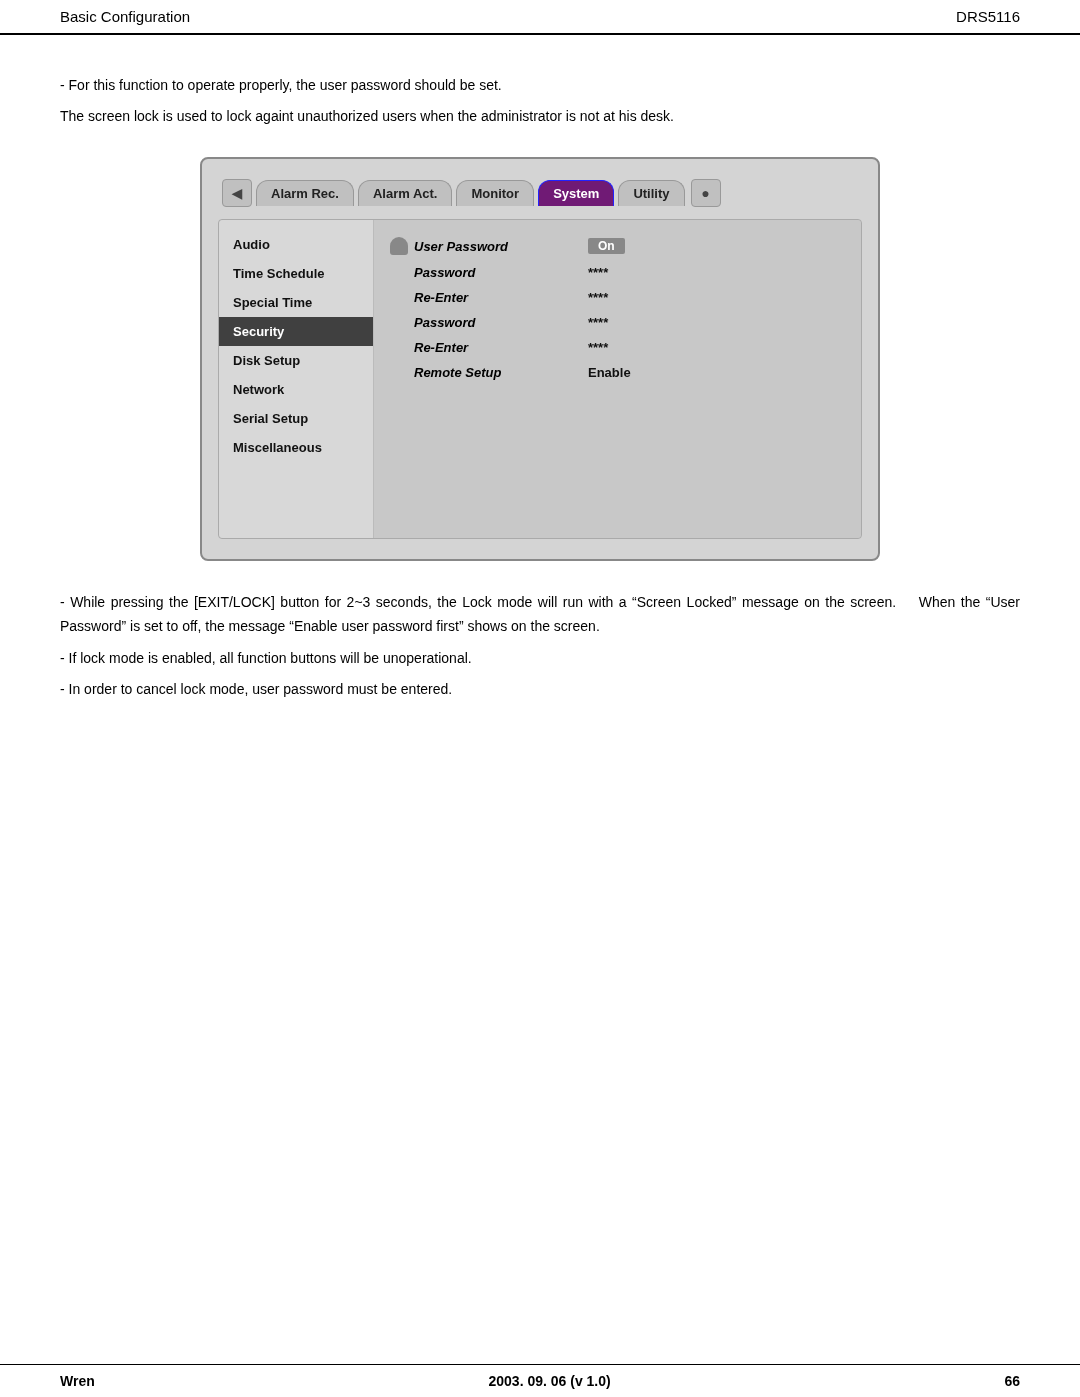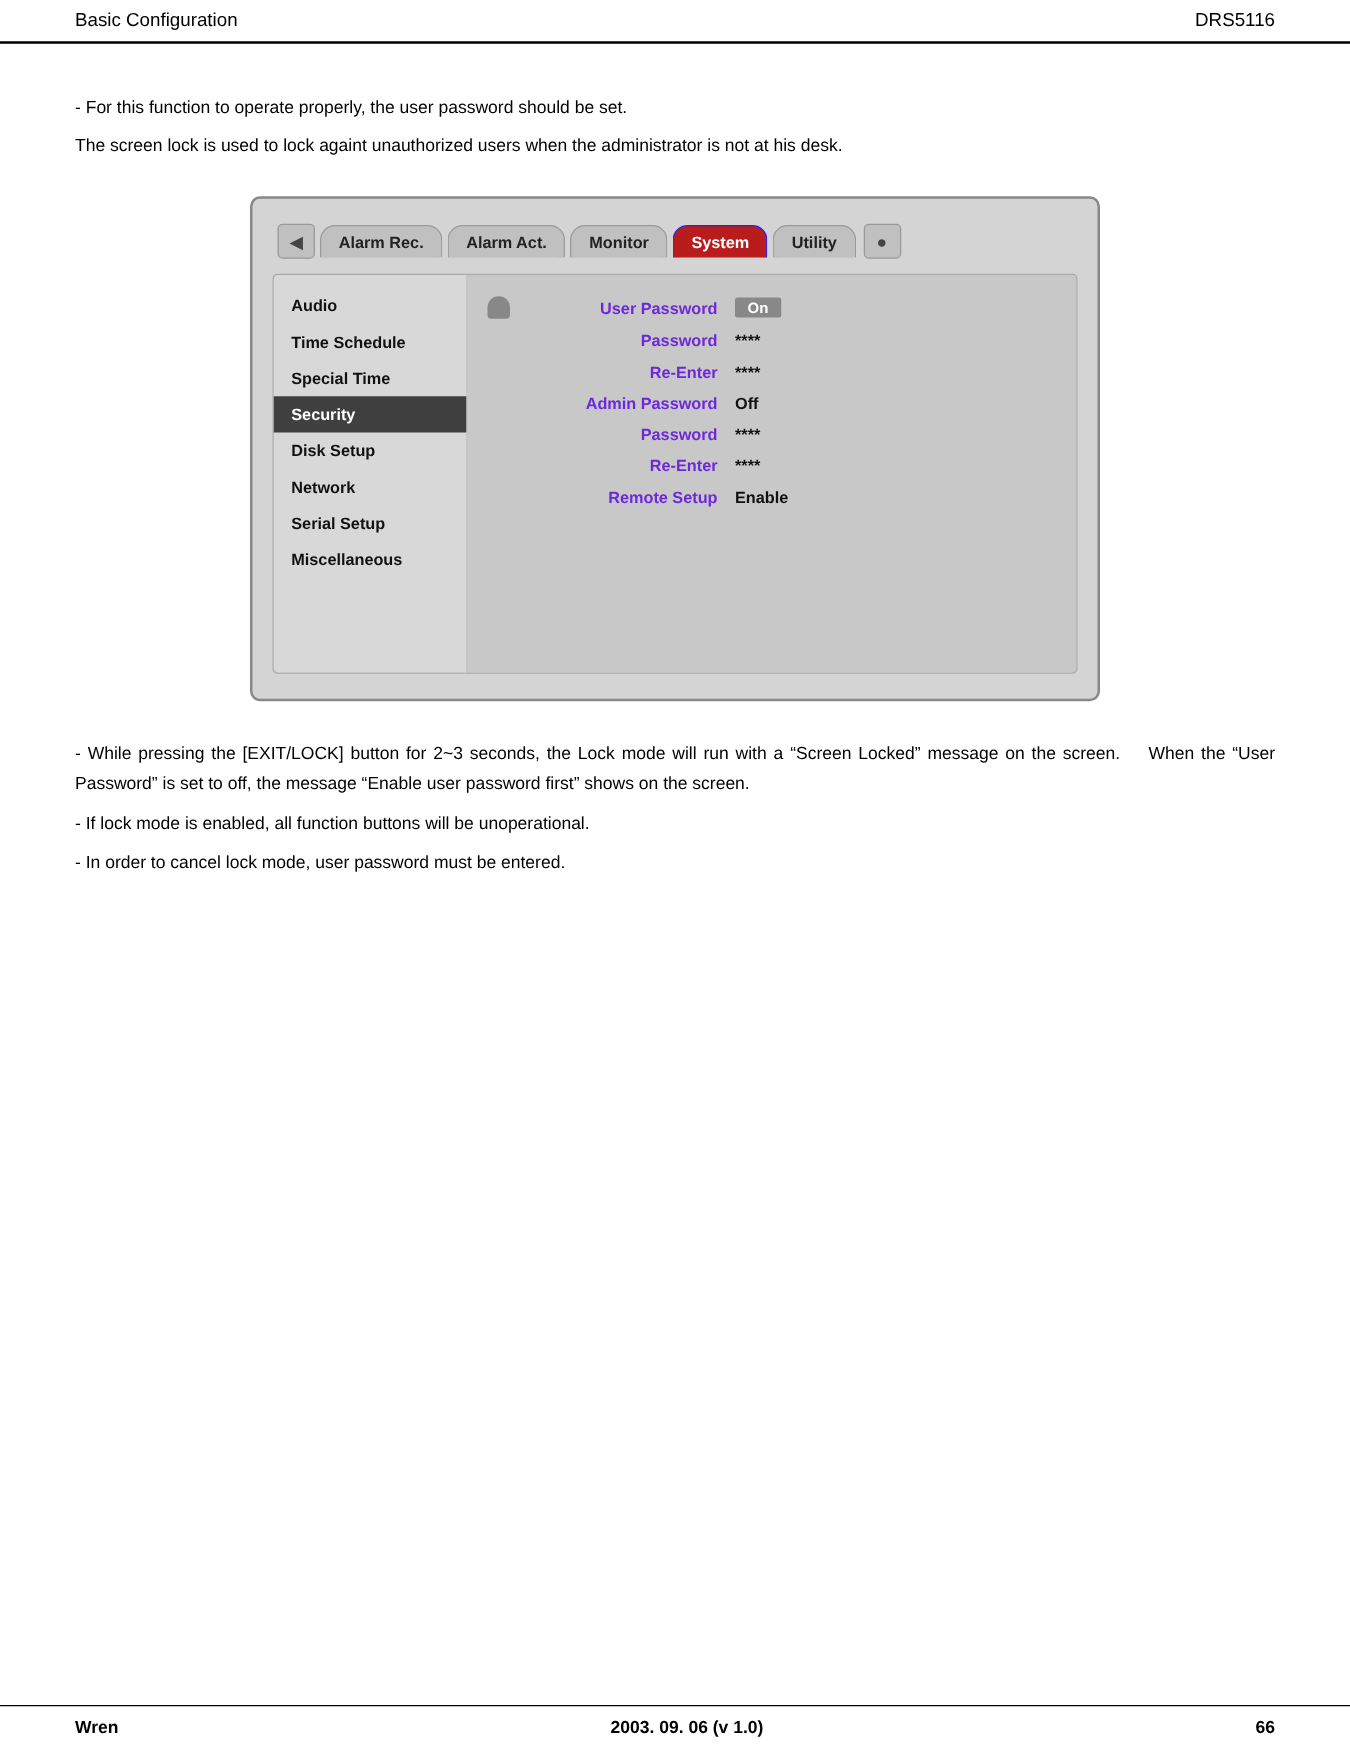--- a/index.html
+++ b/index.html
@@ -84,21 +84,21 @@
       font-weight: bold;
       background: #c0c0c0;
       border: 1px solid #999;
       border-bottom: none;
       margin-right: 2px;
       cursor: pointer;
       color: #222;
     }
 
     .tab.active {
-      background: #b91c1c;
+      background: #701a75;
       color: #fff;
       border-color: #2222ff;
     }
 
     .tab-forward-btn {
       width: 30px;
       height: 28px;
       background: #c0c0c0;
       border: 1px solid #999;
       border-radius: 4px;
@@ -153,23 +153,24 @@
     .mock-row {
       display: flex;
       align-items: center;
       padding: 5px 0;
       font-size: 13px;
     }
 
     .mock-row-label {
       font-weight: bold;
       width: 160px;
-      text-align: right;
+      text-align: left;
       margin-right: 14px;
-      color: #6d28d9;
+      color: #000000;
+      font-style: italic;
     }
 
     .mock-row-value {
       color: #111;
       font-weight: bold;
     }
 
     .mock-row-value.on-badge {
       background: #888;
       color: #fff;
@@ -260,25 +261,20 @@
             <span class="mock-row-label">Password</span>
             <span class="mock-row-value">****</span>
           </div>
           <div class="mock-row">
             <span style="width: 24px; display: inline-block; flex-shrink: 0;"></span>
             <span class="mock-row-label">Re-Enter</span>
             <span class="mock-row-value">****</span>
           </div>
           <div class="mock-row">
             <span style="width: 24px; display: inline-block; flex-shrink: 0;"></span>
-            <span class="mock-row-label">Admin Password</span>
-            <span class="mock-row-value">Off</span>
-          </div>
-          <div class="mock-row">
-            <span style="width: 24px; display: inline-block; flex-shrink: 0;"></span>
             <span class="mock-row-label">Password</span>
             <span class="mock-row-value">****</span>
           </div>
           <div class="mock-row">
             <span style="width: 24px; display: inline-block; flex-shrink: 0;"></span>
             <span class="mock-row-label">Re-Enter</span>
             <span class="mock-row-value">****</span>
           </div>
           <div class="mock-row">
             <span style="width: 24px; display: inline-block; flex-shrink: 0;"></span>

